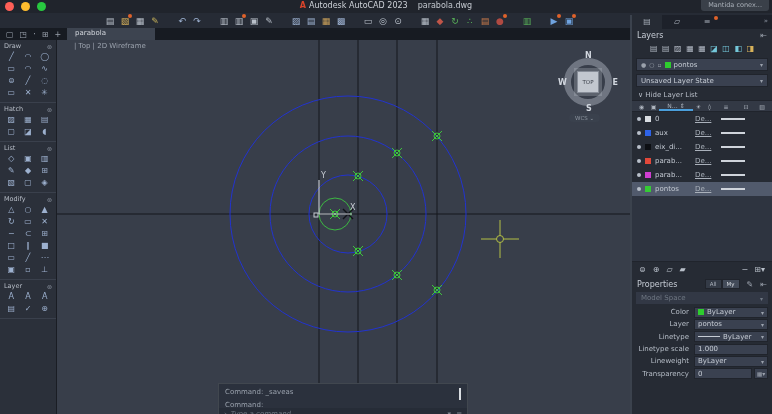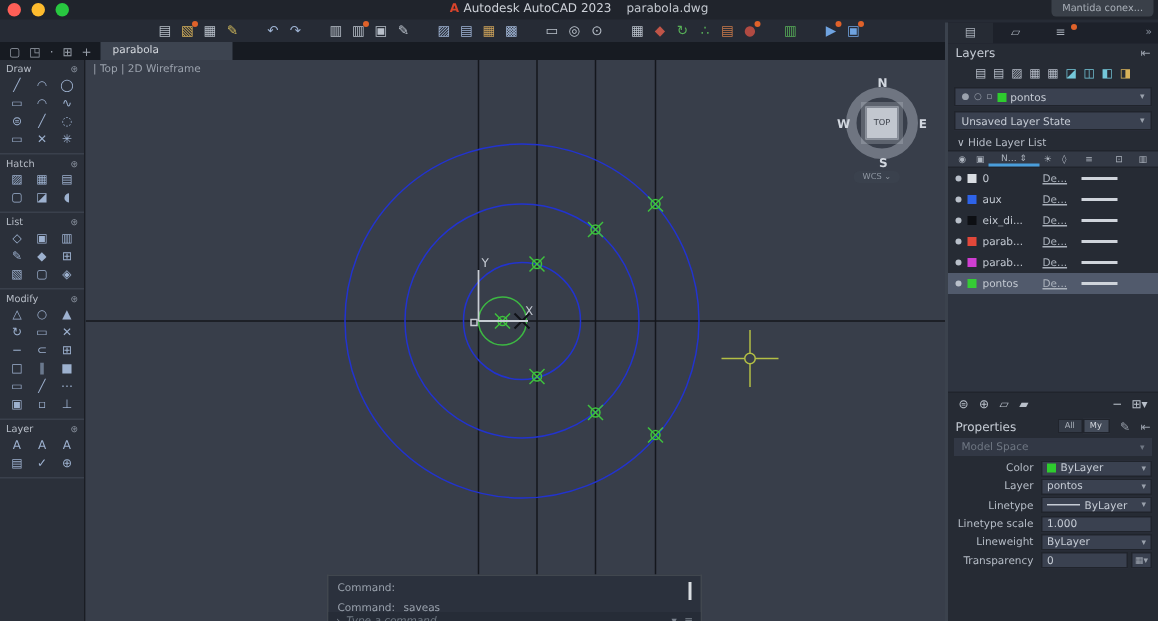--- a/index.html
+++ b/index.html
@@ -33,21 +33,21 @@
   .palette { width:57px; background:#2b303a; border-right:1px solid #1a1d24; overflow:hidden; }
   .psec { border-bottom:1px solid #3a404c; padding-bottom:3px; }
   .psec-h { display:flex; justify-content:space-between; align-items:center; padding:2px 4px 1px; font-size:6.5px; color:#b7bdc7; }
   .psec-h .gear { font-size:6px; color:#8b93a0; }
   .pgrid { display:grid; grid-template-columns:repeat(3,1fr); row-gap:3px; padding:1px 3px 2px; }
   .picon { font-size:8px; line-height:9px; text-align:center; color:#9db1cf; }
 
   
   .canvas { position:relative; flex:1; background:#383e4a; overflow:hidden; }
   .canvas svg { position:absolute; left:0; top:0; }
-  .vplabel { position:absolute; top:2px; left:5px; font-size:7px; color:#9ba2ad; }
+  .vplabel { position:absolute; top:2px; left:17px; font-size:7px; color:#9ba2ad; }
 
   .viewcube { position:absolute; left:503px; top:14px; width:56px; height:56px; }
   .vc-ring { position:absolute; left:4px; top:4px; width:48px; height:48px; border:7px solid rgba(148,155,167,.6); border-radius:50%; }
   .vc-letter { position:absolute; font-size:8px; font-weight:bold; color:#d2d7df; }
   .vc-n { top:-3px; left:25px; } .vc-s { bottom:-3px; left:26px; }
   .vc-w { left:-2px; top:24px; } .vc-e { right:-2px; top:24px; }
   .vc-plate { position:absolute; left:14px; top:14px; width:28px; height:28px; background:rgba(190,196,206,.28); }
   .vc-face { position:absolute; left:17px; top:17px; width:22px; height:22px; background:#c2c7cf; border:1px solid #878d98; color:#3a3f49; font-size:5.5px; display:flex; align-items:center; justify-content:center; }
   .wcs { position:absolute; left:512px; top:74px; background:#3a414d; border-radius:4px; font-size:5.5px; color:#8f97a2; padding:1px 6px; }
 
@@ -325,22 +325,22 @@
         <span class="vc-letter vc-n">N</span>
         <span class="vc-letter vc-s">S</span>
         <span class="vc-letter vc-w">W</span>
         <span class="vc-letter vc-e">E</span>
         <div class="vc-plate"></div>
         <div class="vc-face">TOP</div>
       </div>
       <div class="wcs">WCS ⌄</div>
 
       <div class="cmdwin">
+        <div class="cmd-hist">Command: _saveas</div>
         <div class="cmd-hist">Command:</div>
-        <div class="cmd-hist">Command: _saveas</div>
         <div class="cmd-caretbar"></div>
         <div class="cmd-input">
           <span class="arrow">›</span>
           <span class="ph">Type a command</span>
           <span class="right">
             <span>▾</span>
             <span>≡</span>
           </span>
         </div>
       </div>

